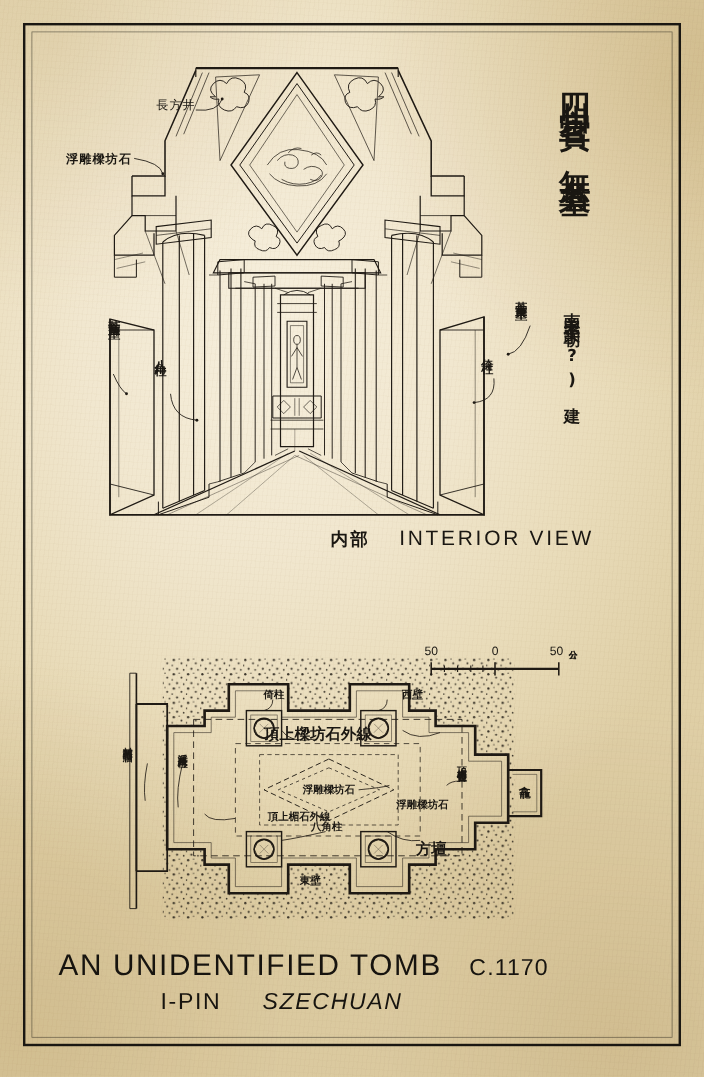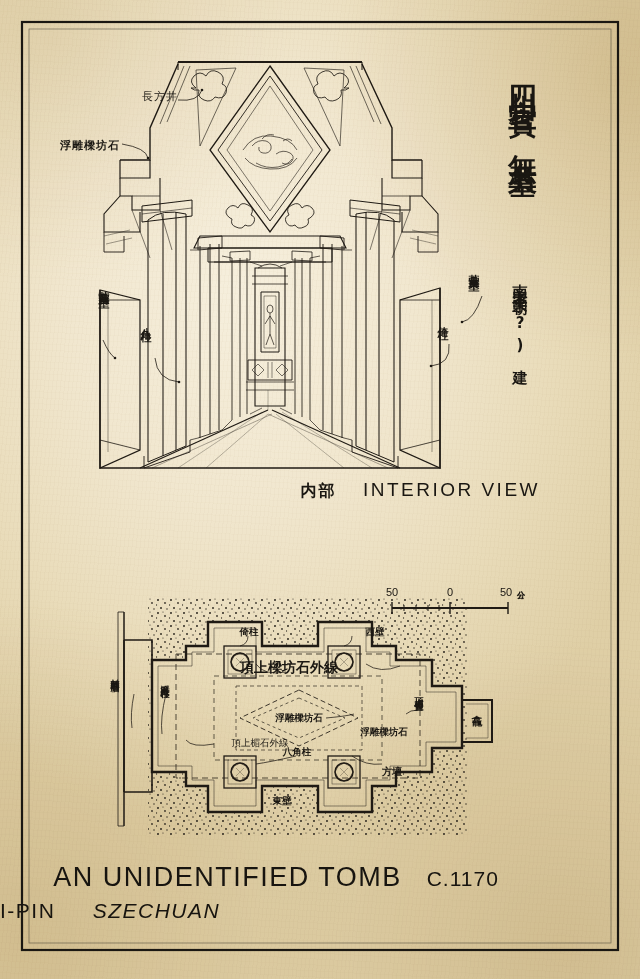--- a/index.html
+++ b/index.html
@@ -414,57 +414,57 @@
   <span>頂上樑坊石外線</span>
 </div>
 <div class="cjk" style="position:absolute;left:110px;top:672px;font-size:9px;font-weight:700;color:#1a1712;
             writing-mode:vertical-rl;text-orientation:upright;letter-spacing:1px;line-height:1;">
   <span>封墓門石牆</span>
 </div>
 <div class="cjk" style="position:absolute;left:160px;top:678px;font-size:9px;font-weight:700;color:#1a1712;
             writing-mode:vertical-rl;text-orientation:upright;letter-spacing:1px;line-height:1;">
   <span>浮雕八角柱</span>
 </div>
-<div class="cjk" style="position:absolute;left:260px;top:743px;transform:translate(-50%,-50%);
-            font-size:9.5px;font-weight:400;color:#1a1712;white-space:nowrap;">
+<div class="cjk" style="position:absolute;left:272px;top:743px;transform:translate(-50%,-50%);
+            font-size:9.5px;font-weight:700;color:#1a1712;white-space:nowrap;">
   <span>頂上楣石外線</span>
 </div>
 <div class="cjk" style="position:absolute;left:299px;top:718px;transform:translate(-50%,-50%);
             font-size:9.5px;font-weight:700;color:#1a1712;white-space:nowrap;">
   <span>浮雕樑坊石</span>
 </div>
 <div class="cjk" style="position:absolute;left:384px;top:732px;transform:translate(-50%,-50%);
             font-size:9.5px;font-weight:700;color:#1a1712;white-space:nowrap;">
   <span>浮雕樑坊石</span>
 </div>
 <div class="cjk" style="position:absolute;left:414px;top:690px;font-size:9px;font-weight:700;color:#1a1712;
             writing-mode:vertical-rl;text-orientation:upright;letter-spacing:1px;line-height:1;">
   <span>頂上楣石位置</span>
 </div>
 <div class="cjk" style="position:absolute;left:297px;top:752px;transform:translate(-50%,-50%);
             font-size:9.5px;font-weight:700;color:#1a1712;white-space:nowrap;">
   <span>八角柱</span>
 </div>
 <div class="cjk" style="position:absolute;left:392px;top:772px;transform:translate(-50%,-50%);
-            font-size:10px;font-weight:700;color:#1a1712;white-space:nowrap;text-align:center;">
+            font-size:14px;font-weight:700;color:#1a1712;white-space:nowrap;text-align:center;">
   <span>方壇</span>
 </div>
 <div class="cjk" style="position:absolute;left:244px;top:801px;transform:translate(-50%,-50%);
             font-size:9.5px;font-weight:700;color:#1a1712;white-space:nowrap;margin-left:38px;">
   <span>東壁</span>
 </div>
 <div class="cjk" style="position:absolute;left:477px;top:721px;transform:translate(-50%,-50%);
             font-size:11px;font-weight:700;color:#1a1712;">
   <span>龕</span>
 </div>
 
 <div style="position:absolute;left:0;top:862px;width:552px;text-align:center;color:#17140f;
             font-size:27px;letter-spacing:1.5px;font-variant:small-caps;">
   <span>AN UNIDENTIFIED TOMB</span>
   <span style="font-size:21px;margin-left:16px;letter-spacing:1px;">C.1170</span>
 </div>
-<div style="position:absolute;left:0;top:899px;width:512px;color:#17140f;
+<div style="position:absolute;left:0;top:899px;width:512px;text-align:center;color:#17140f;
             font-size:21px;letter-spacing:1.5px;font-variant:small-caps;">
   <span>I-PIN</span>
   <span style="margin-left:30px;font-style:italic;">SZECHUAN</span>
 </div>
 
 </div>
 
 </body></html>

